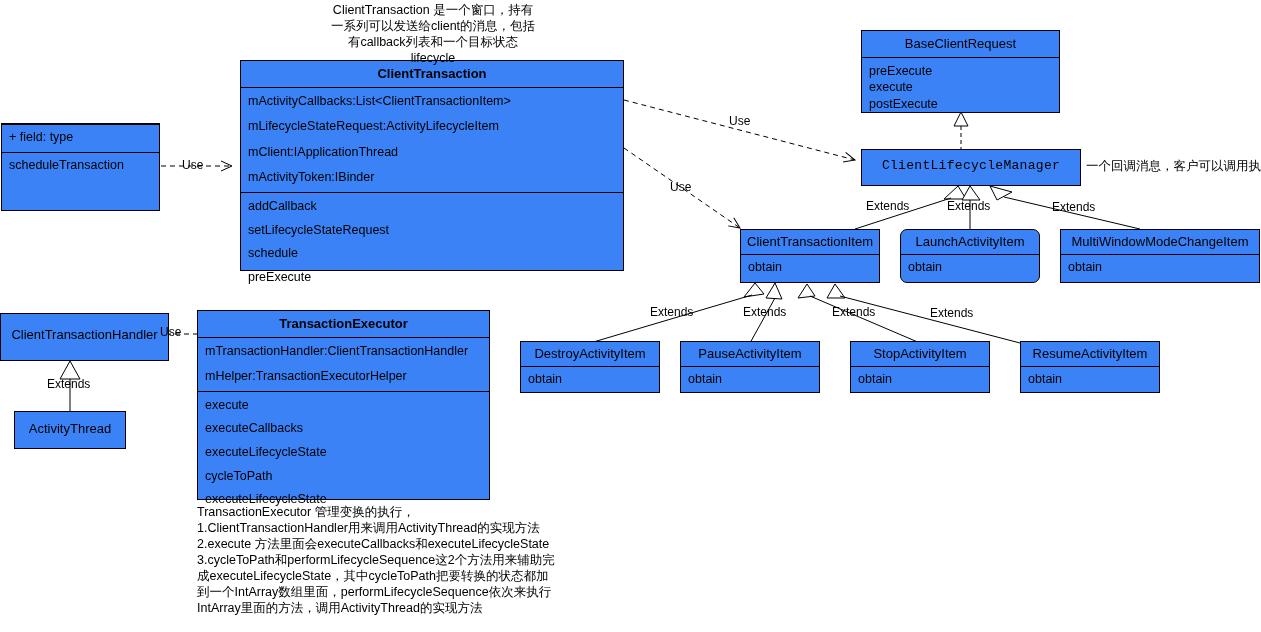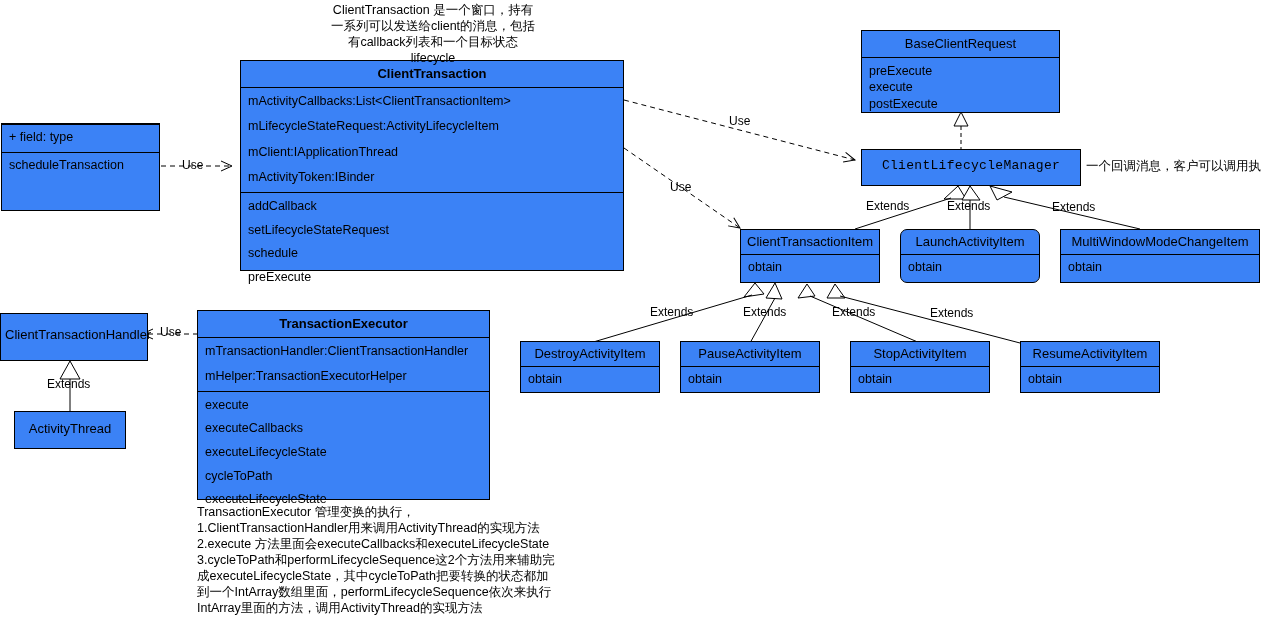--- a/index.html
+++ b/index.html
@@ -251,21 +251,21 @@
     </div>
   </div>
 
   <div class="umlbox" style="left:1020px; top:341px; width:140px; height:52px;">
     <div class="umlhdr" style="padding:4px;">ResumeActivityItem</div>
     <div class="sect onerow">
       <div class="row">obtain</div>
     </div>
   </div>
 
-  <div class="umlbox" style="left:0px; top:313px; width:148px; height:48px;">
+  <div class="umlbox" style="left:0px; top:313px; width:169px; height:48px;">
     <div class="umlhdr" style="padding-top:13px;">ClientTransactionHandler</div>
   </div>
 
   <div class="umlbox" style="left:14px; top:411px; width:112px; height:38px;">
     <div class="umlhdr" style="padding-top:9px;">ActivityThread</div>
   </div>
 
   <div class="umlbox" style="left:197px; top:310px; width:293px; height:190px;">
     <div class="umlhdr bold">TransactionExecutor</div>
     <div class="sect attrs">

